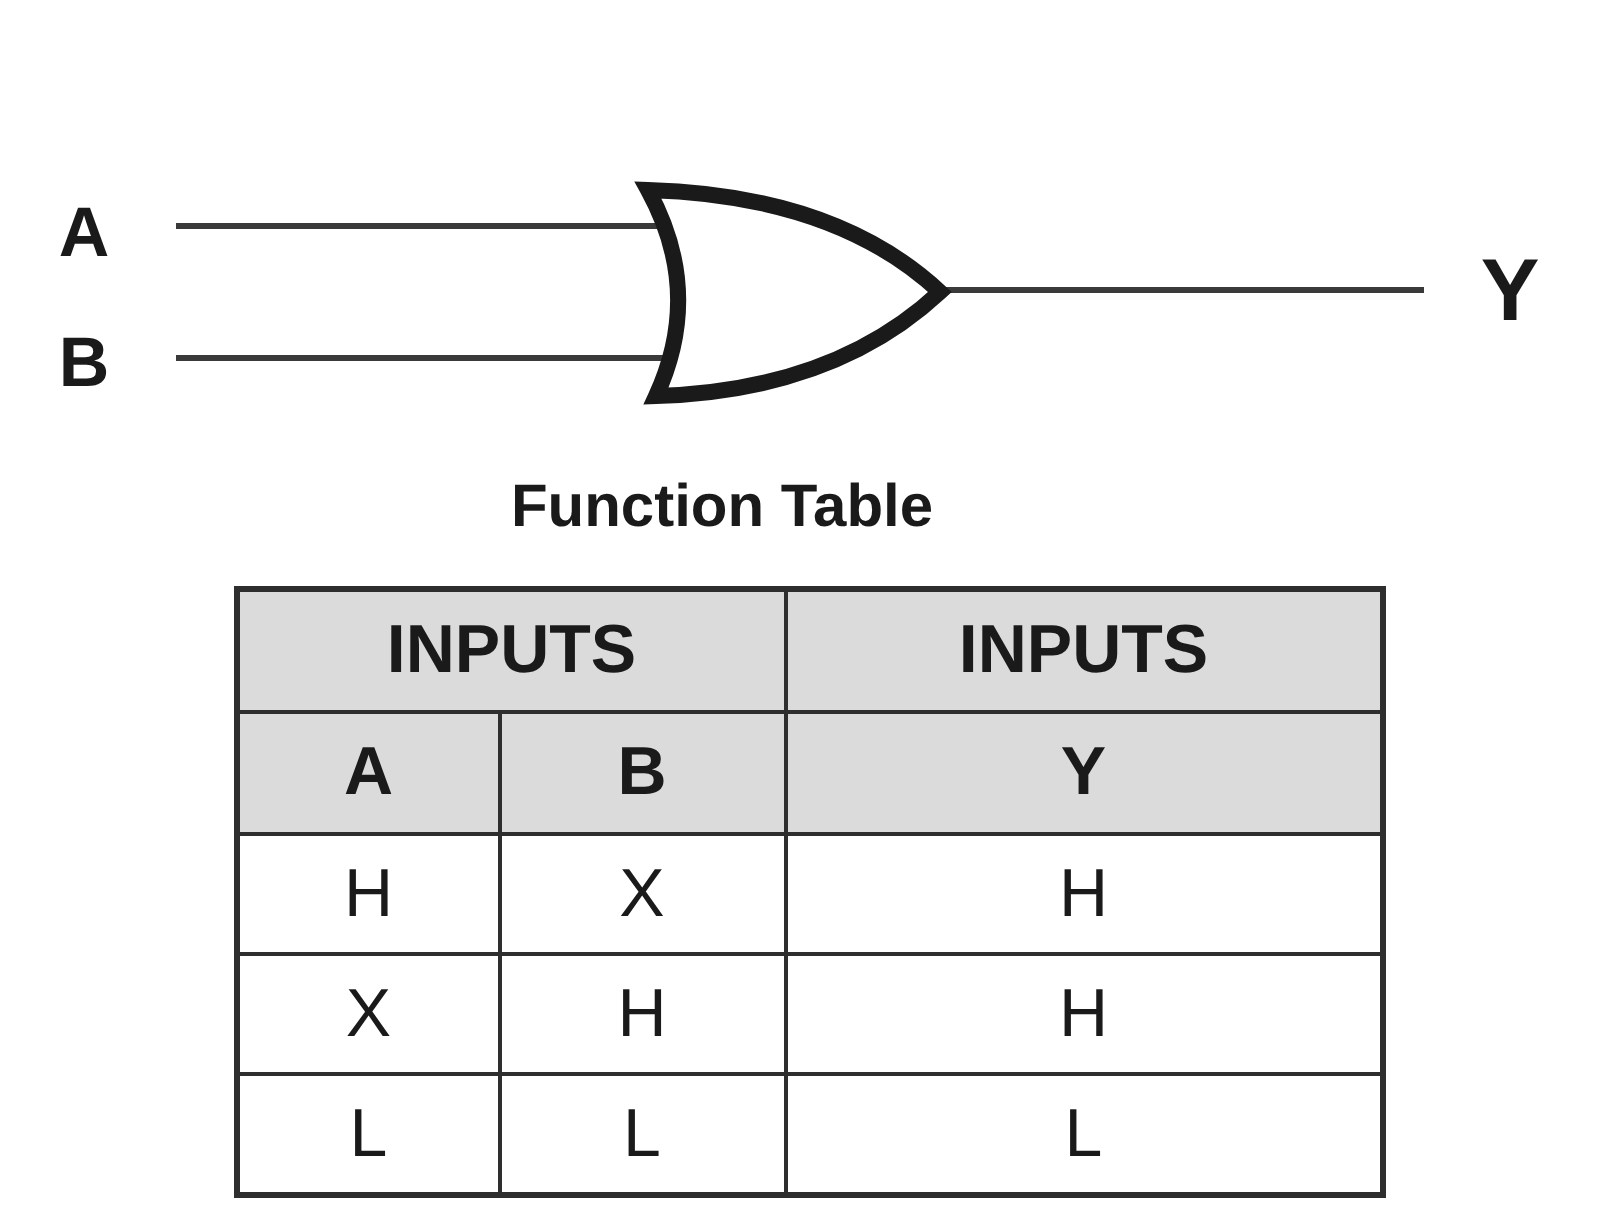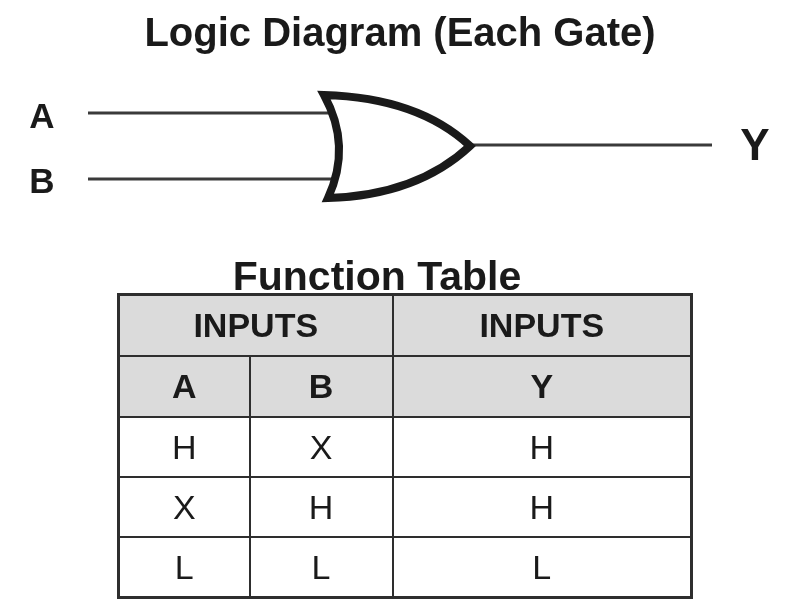--- a/index.html
+++ b/index.html
@@ -31,23 +31,23 @@
     font-weight: bold;
     font-size: 35px;
     fill: #1a1a1a;
     text-anchor: middle;
   }
   .y-label { font-size: 44px; }
 
   .table-title {
     position: absolute;
     top: 236px; left: 0; width: 722px;
-    margin: 16px;
+    margin: 0;
     text-align: center;
-    font-size: 41px;
+    font-size: 30px;
     font-weight: bold;
     line-height: 1.2;
     color: #1a1a1a;
   }
 
   table.function-table {
     position: absolute;
     left: 117px; top: 293px;
     border-collapse: collapse;
     table-layout: fixed;
@@ -73,21 +73,20 @@
     font-weight: normal;
     height: 58px;
     color: #1a1a1a;
   }
 </style>
 </head>
 <body>
 
 <div class="stage">
 
-  <h1 class="diagram-title">Logic Diagram (Each Gate)</h1>
 
   <svg class="gate-svg" width="800" height="235" viewBox="0 0 800 235">
     <line x1="88" y1="113" x2="338" y2="113" stroke="#3a3a3a" stroke-width="3"></line>
     <line x1="88" y1="179" x2="338" y2="179" stroke="#3a3a3a" stroke-width="3"></line>
     <line x1="468" y1="145" x2="712" y2="145" stroke="#3a3a3a" stroke-width="3"></line>
     <path d="M 324 95 C 395 97 440 118 470 146 C 440 174 395 196 328 198 Q 352 146 324 95 Z" fill="#ffffff" stroke="#1a1a1a" stroke-width="8" stroke-linejoin="miter"></path>
     <text class="pin-label" x="42" y="128">A</text>
     <text class="pin-label" x="42" y="193">B</text>
     <text class="pin-label y-label" x="755" y="160">Y</text>
   </svg>

